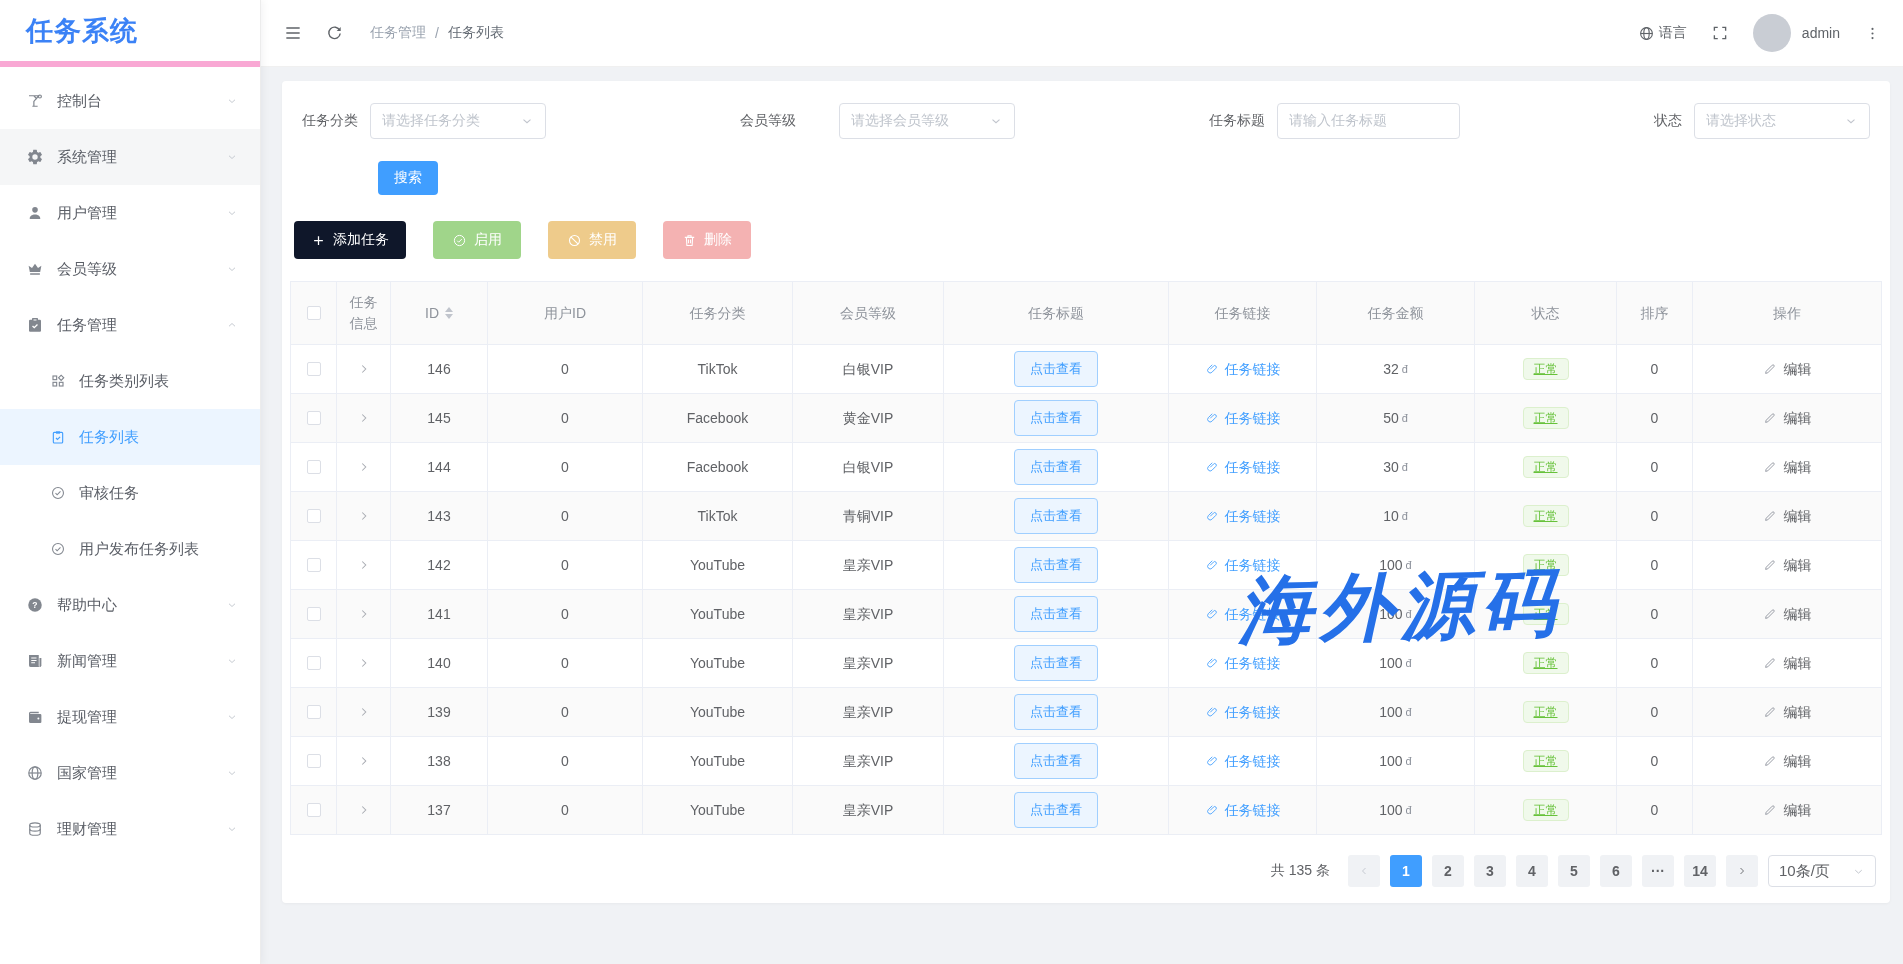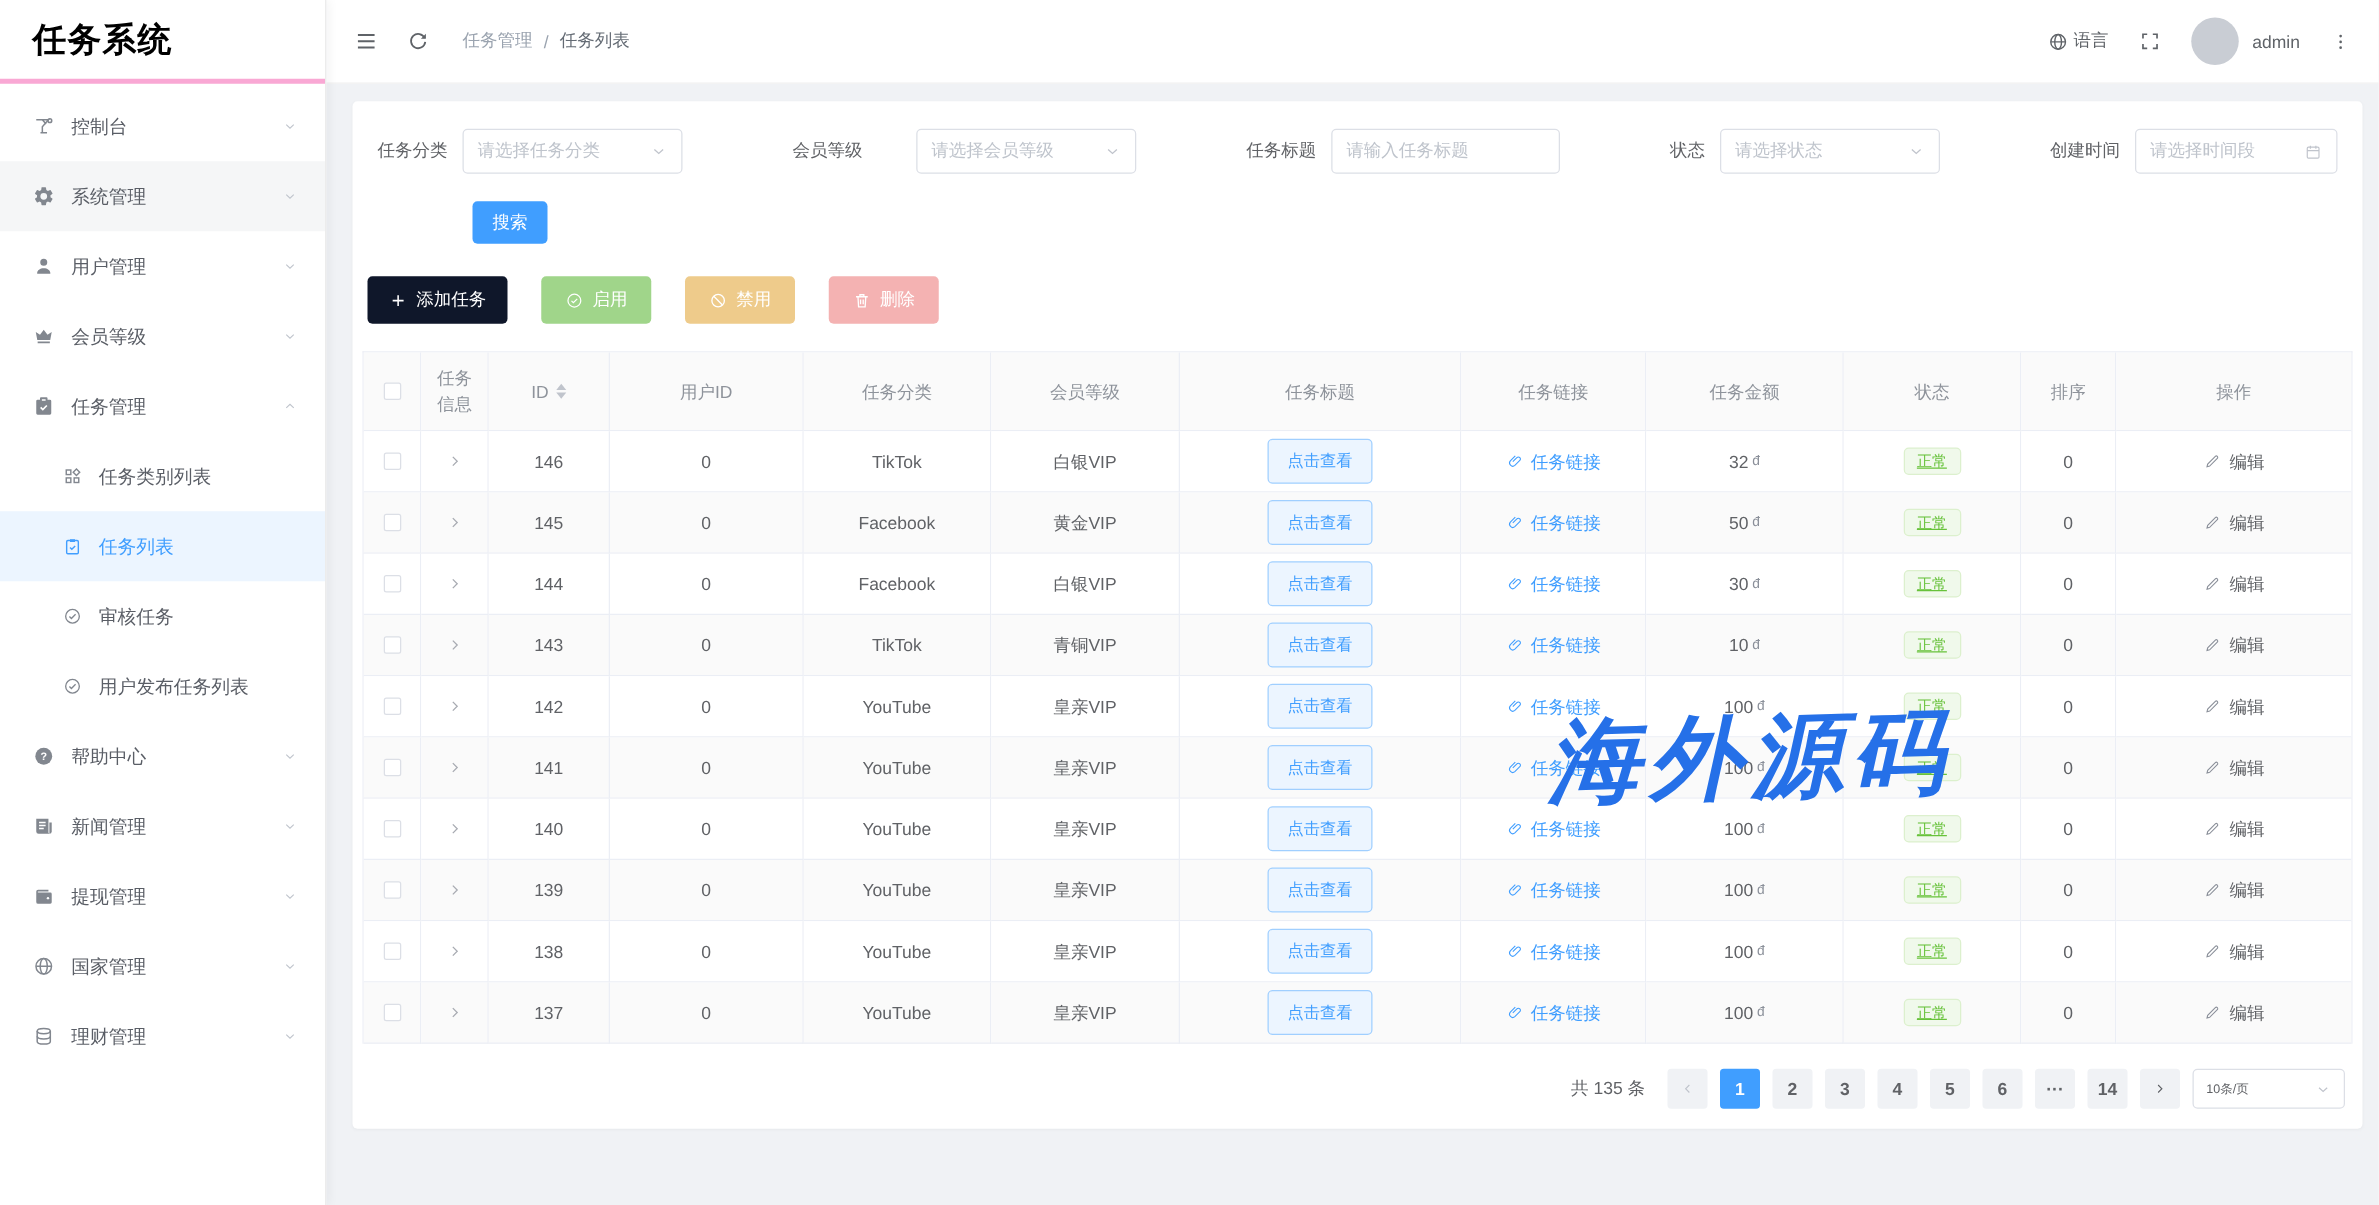--- a/index.html
+++ b/index.html
@@ -7,21 +7,21 @@
   body { font-family:"Liberation Sans","DejaVu Sans",sans-serif; background:#f0f2f5; overflow:hidden; }
   svg { width:100%; height:100%; display:block; }
   .hidden { visibility:hidden; }
 
   .app { position:relative; width:1903px; height:964px; display:flex; overflow:hidden; }
 
   
   .sidebar { width:261px; flex-shrink:0; background:#fff; border-right:1px solid #ececec;
              box-shadow:2px 0 8px rgba(0,21,41,.05); z-index:2; }
   .logo { height:67px; display:flex; align-items:center; padding:0 26px; font-size:27px;
-          font-weight:600; color:#000000; letter-spacing:1px; border-bottom:4px solid #f9a8d4; }
+          font-weight:600; color:#3b82f6; letter-spacing:1px; border-bottom:6px solid #f9a8d4; }
   .menu { padding-top:6px; }
   .menu-item { height:56px; display:flex; align-items:center; padding:0 22px 0 26px;
                color:#5a5e66; font-size:15px; cursor:pointer; }
   .mi-icon { width:18px; height:18px; margin-right:13px; color:#82878f; flex-shrink:0; }
   .mi-label { white-space:nowrap; }
   .chev { width:12px; height:12px; margin-left:auto; color:#bfc4cc; flex-shrink:0; }
   .menu-item.up .chev { transform:rotate(180deg); }
   .menu-item.sub { padding-left:50px; }
   .menu-item.sub .mi-icon { width:16px; height:16px; }
   .menu-item.hl { background:#f5f6f7;text-align:right; }
@@ -106,23 +106,23 @@
   
   .pg-row { display:flex; align-items:center; justify-content:flex-end; gap:10px; margin-top:20px;
             padding-right:6px; font-size:14px; color:#606266; }
   .pg-total { margin-right:8px; }
   .pg-btn { min-width:32px; height:32px; background:#f0f2f5; border-radius:3px; display:flex;
             align-items:center; justify-content:center; font-size:14px; font-weight:600;
             color:#606266; cursor:pointer; padding:0 7px; }
   .pg-btn.active { background:#409eff; color:#fff; }
   .pg-btn.disabled { color:#c0c4cc; cursor:not-allowed; }
   .pg-btn .ic { width:12px; height:12px; }
-  .pg-size { width:122px; height:32px; border:1px solid #dcdfe6; border-radius:4px; background:#fff;
+  .pg-size { width:108px; height:32px; border:1px solid #dcdfe6; border-radius:4px; background:#fff;
              display:flex; align-items:center; justify-content:space-between; padding:0 10px;
-             font-size:10px; color:#606266; cursor:pointer; }
+             font-size:15px; color:#606266; cursor:pointer; }
   .pg-size .ic { width:13px; height:13px; color:#c0c4cc; }
 
   
   .watermark { position:absolute; left:1238px; top:566px; font-size:74px; line-height:1.1;
                color:#2570e8; font-weight:bold; font-style:italic;
                font-family:"DejaVu Serif","Liberation Serif",serif; letter-spacing:7px;
                transform:rotate(-1.5deg); white-space:nowrap; pointer-events:none; z-index:5; }
 </style>
 </head>
 <body>
@@ -462,35 +462,20 @@
                 <span class="ph">请选择状态</span>
                 <span class="chev-d show">
                   <svg viewBox="0 0 24 24">
                     <path d="M6 9.5l6 5.5 6-5.5" fill="none" stroke="currentColor" stroke-width="1.8"></path>
                   </svg>
                 </span>
 
               </div>
             </div>
 
-            <div class="fgroup">
-              <span class="flabel">创建时间</span>
-              <div class="fcontrol">
-                <span class="ph">请选择时间段</span>
-
-                <span class="cal show">
-                  <svg viewBox="0 0 24 24">
-                    <g fill="none" stroke="currentColor" stroke-width="1.5">
-                      <rect x="4.5" y="6" width="15" height="14" rx="1.5"></rect>
-                      <path d="M4.5 10.5h15M8.5 4v4M15.5 4v4"></path>
-                    </g>
-                  </svg>
-                </span>
-              </div>
-            </div>
 
         </div>
 
         <div class="search-row">
           <button class="btn btn-search">搜索</button>
         </div>
 
         <div class="actions-row">
           <button class="btn btn-add">
             <span class="bic">

